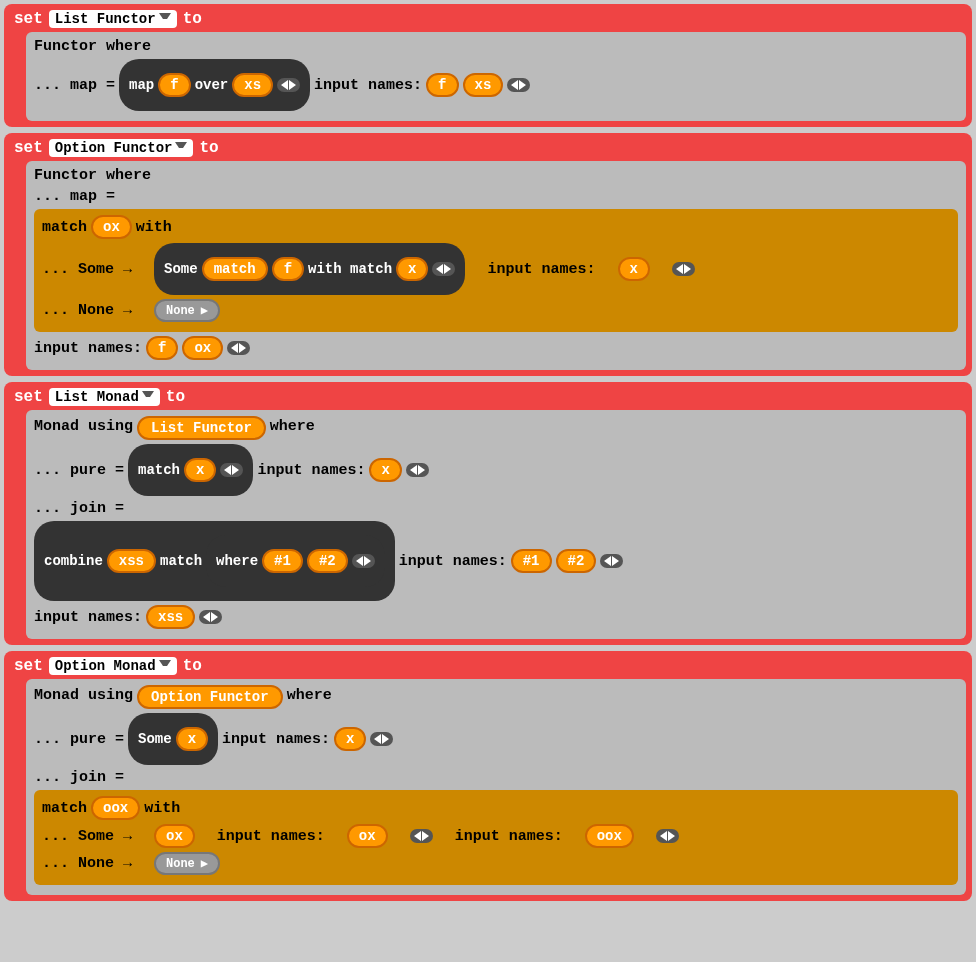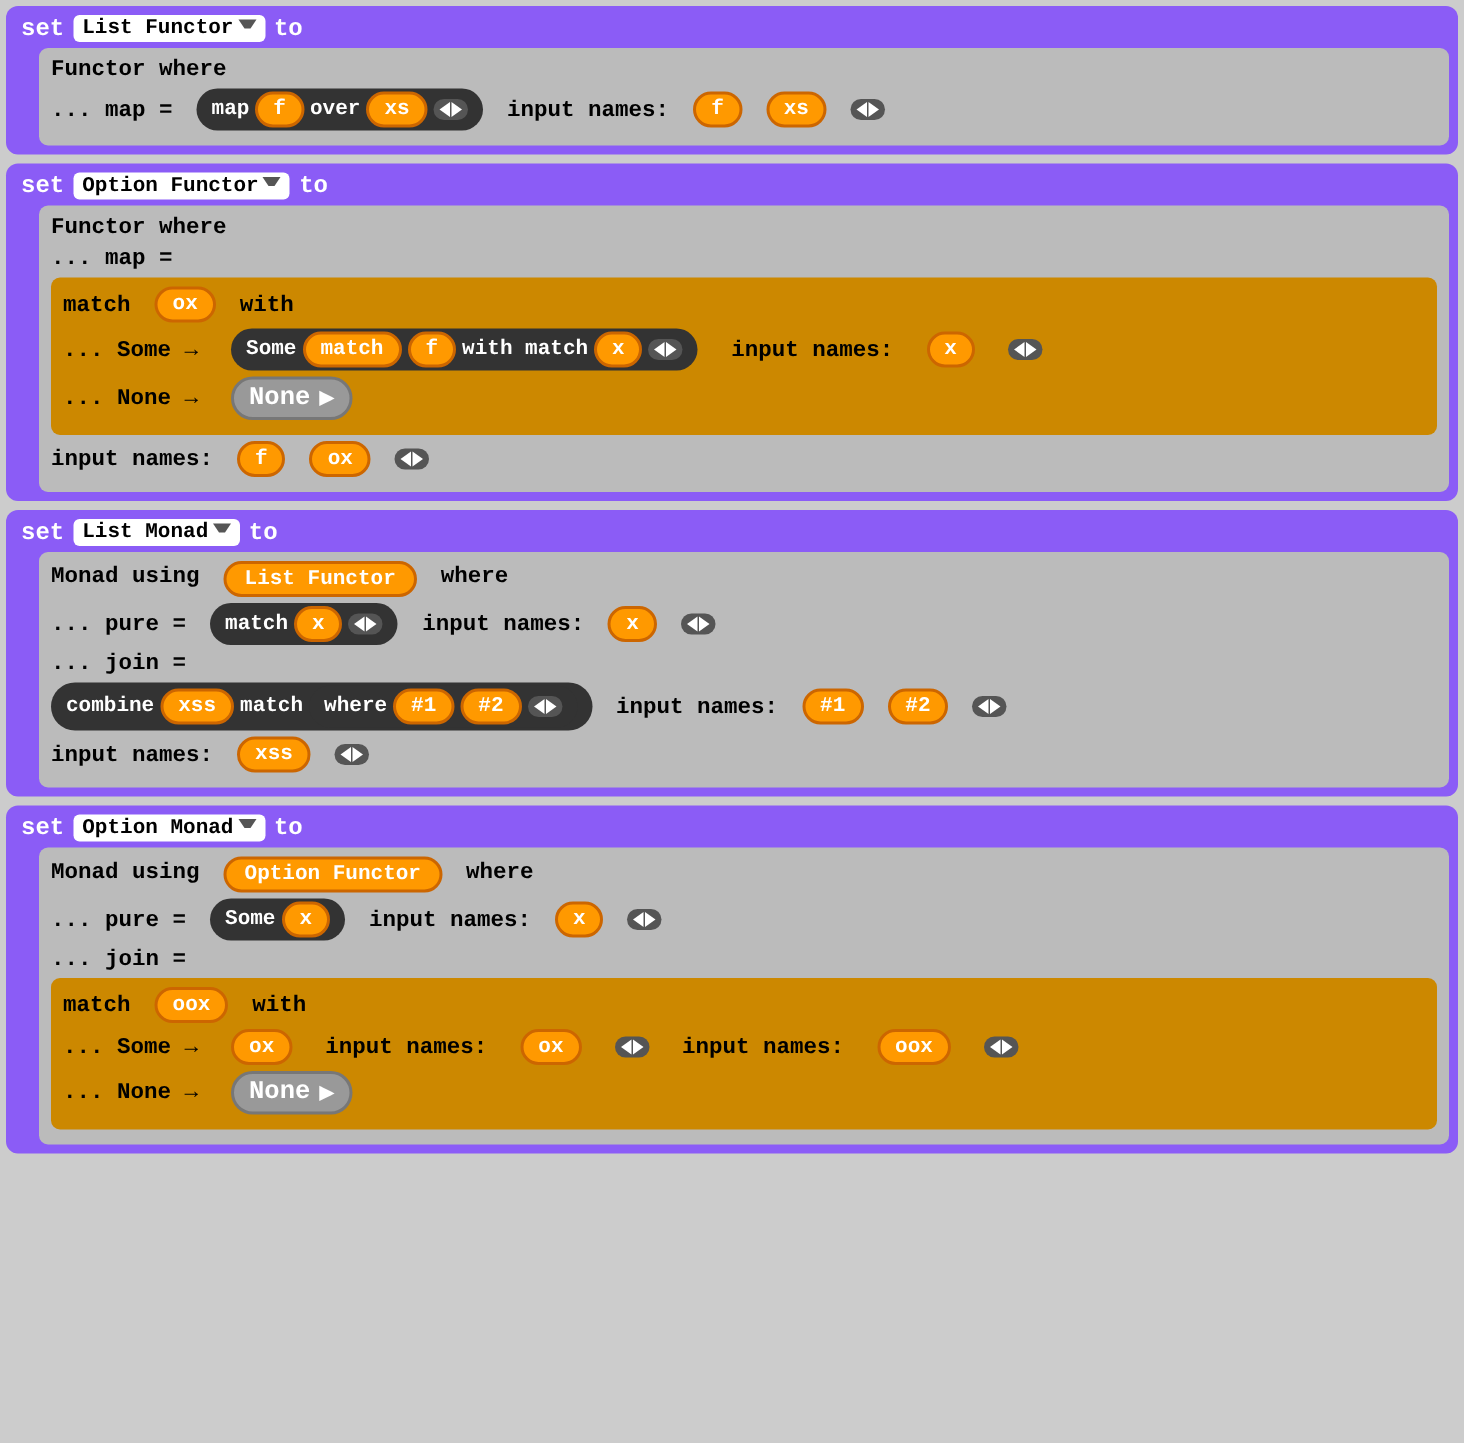--- a/index.html
+++ b/index.html
@@ -7,21 +7,21 @@
       background: #ccc;
       font-family: 'Courier New', monospace;
       font-weight: bold;
       font-size: 15px;
       width: 976px;
       min-height: 962px;
       padding: 4px;
     }
 
     .block-outer {
-      background: #8b5cf6; 
+      background: #ef4444; 
       border-radius: 8px;
       margin-bottom: 6px;
       padding: 4px 6px 6px 6px;
     }
 
     .block-header {
       color: #fff;
       font-size: 16px;
       padding: 2px 4px 4px 4px;
       display: flex;
@@ -59,21 +59,21 @@
 
     .block-title {
       color: #000;
       font-size: 15px;
       margin-bottom: 4px;
     }
 
     .row {
       display: flex;
       align-items: center;
-      gap: 16px;
+      gap: 4px;
       margin-bottom: 4px;
       flex-wrap: wrap;
     }
 
     .label {
       color: #000;
     }
 
     .orange-pill {
       background: #f90;
@@ -83,21 +83,21 @@
       font-size: 14px;
       display: inline-flex;
       align-items: center;
       gap: 4px;
       border: 2px solid #c60;
     }
 
     .dark-pill {
       background: #333;
       border-radius: 20px;
-      padding: 2px 10px;
+      padding: 14px 10px;
       color: #fff;
       font-size: 14px;
       display: inline-flex;
       align-items: center;
       gap: 4px;
     }
 
     .nav-arrows {
       display: inline-flex;
       align-items: center;
@@ -155,21 +155,21 @@
     .block1 { }
     .block2 { }
     .block3 { }
     .block4 { }
 
     .none-pill {
       background: #999;
       border-radius: 20px;
       padding: 2px 10px;
       color: #fff;
-      font-size: 17px;
+      font-size: 12px;
       display: inline-flex;
       align-items: center;
       gap: 4px;
       border: 2px solid #777;
     }
   </style>
 </head>
 <body>
 
 <div class="block-outer block1">

